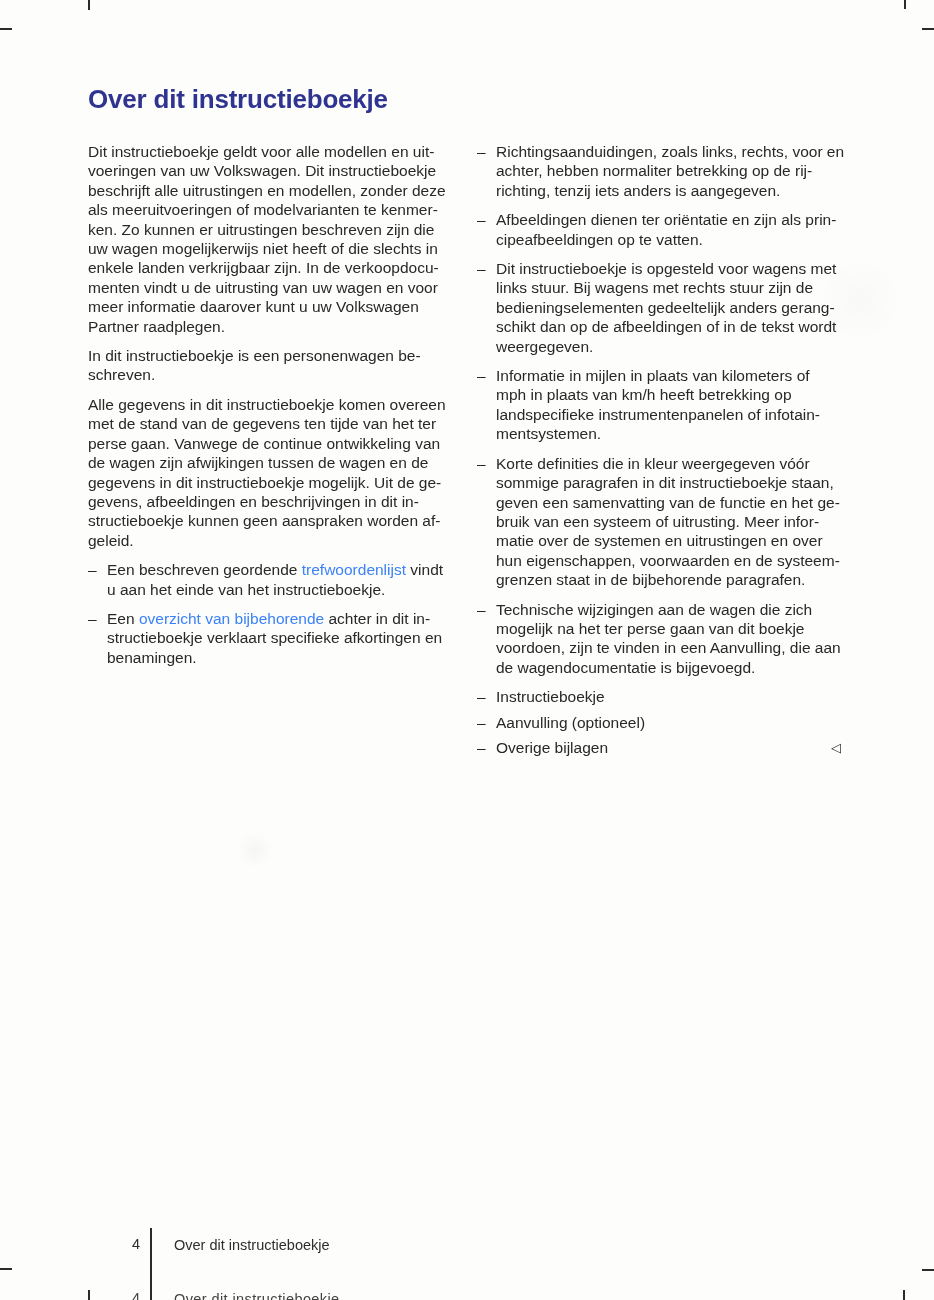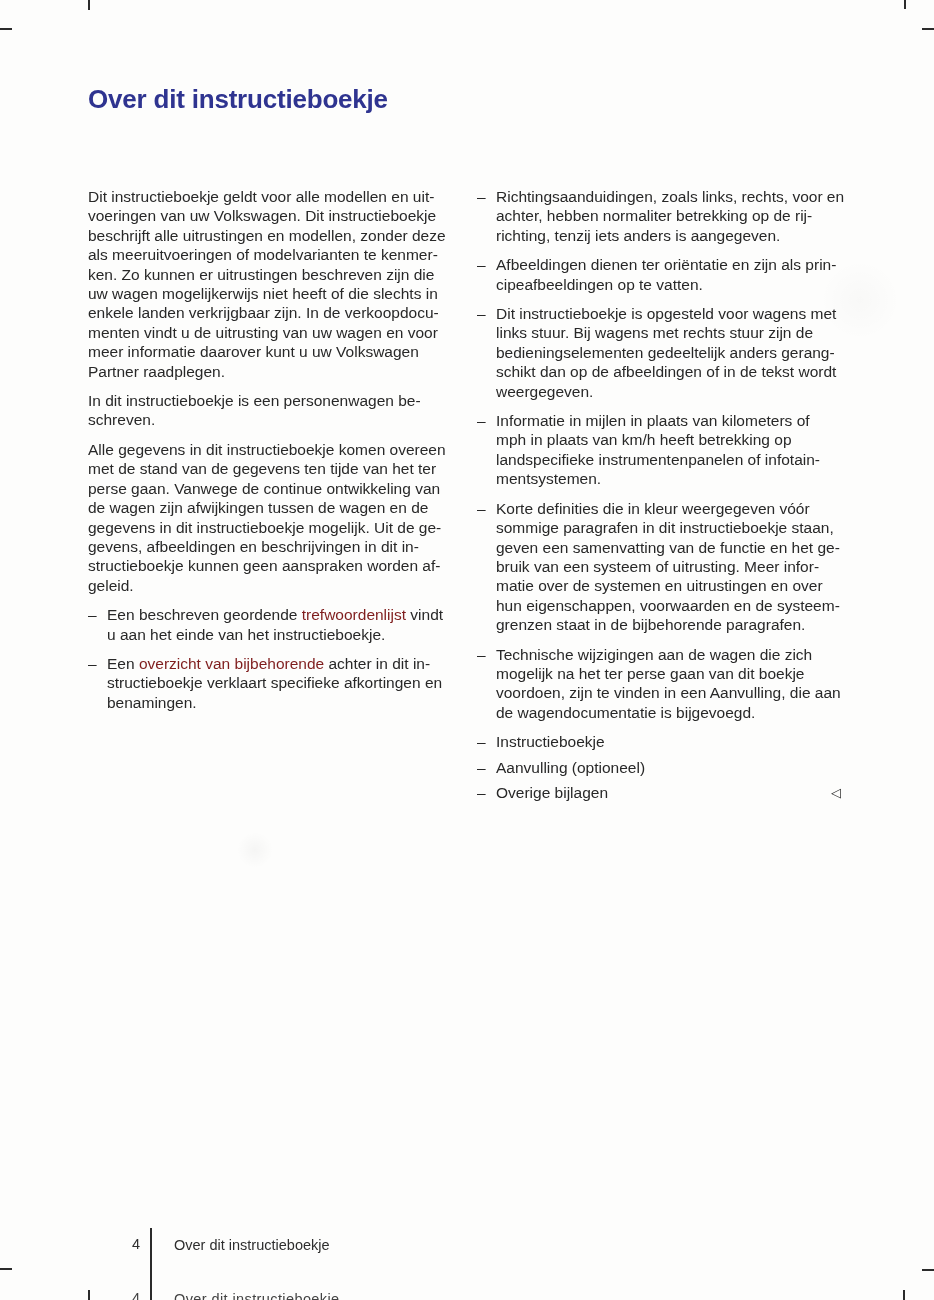--- a/index.html
+++ b/index.html
@@ -20,34 +20,34 @@
 
   
   .title {
     position: absolute; left: 88px; top: 84px;
     font-size: 26px; font-weight: 700; letter-spacing: -0.2px;
     color: #2f3490;
     margin: 0;
   }
 
   
-  .col { position: absolute; top: 142px; font-size: 15.5px; line-height: 19.4px; margin-top: 45px; }
+  .col { position: absolute; top: 142px; font-size: 15.5px; line-height: 19.4px; }
   .col-left  { left: 88px;  width: 382px; }
   .col-right { left: 477px; width: 392px; }
 
   .para {
     white-space: pre-line;
     margin: 0 0 10px 0;
   }
 
   .bullet { display: flex; margin: 0 0 10px 0; }
   .bullet .marker { flex: 0 0 19px; }
   .bullet .bullet-text { white-space: pre-line; flex: 1 1 auto; }
 
-  .ref-link { color: #7f1d1d; cursor: pointer; }
+  .ref-link { color: #3b82f6; cursor: pointer; }
 
   .subheading {
     font-weight: 700;
     margin: 14px 0 12px 0;
   }
 
   .doc-item { display: flex; margin: 0 0 6px 0; }
   .doc-item .marker { flex: 0 0 19px; }
   .doc-item.italic .doc-item-label { }
   .end-marker {

